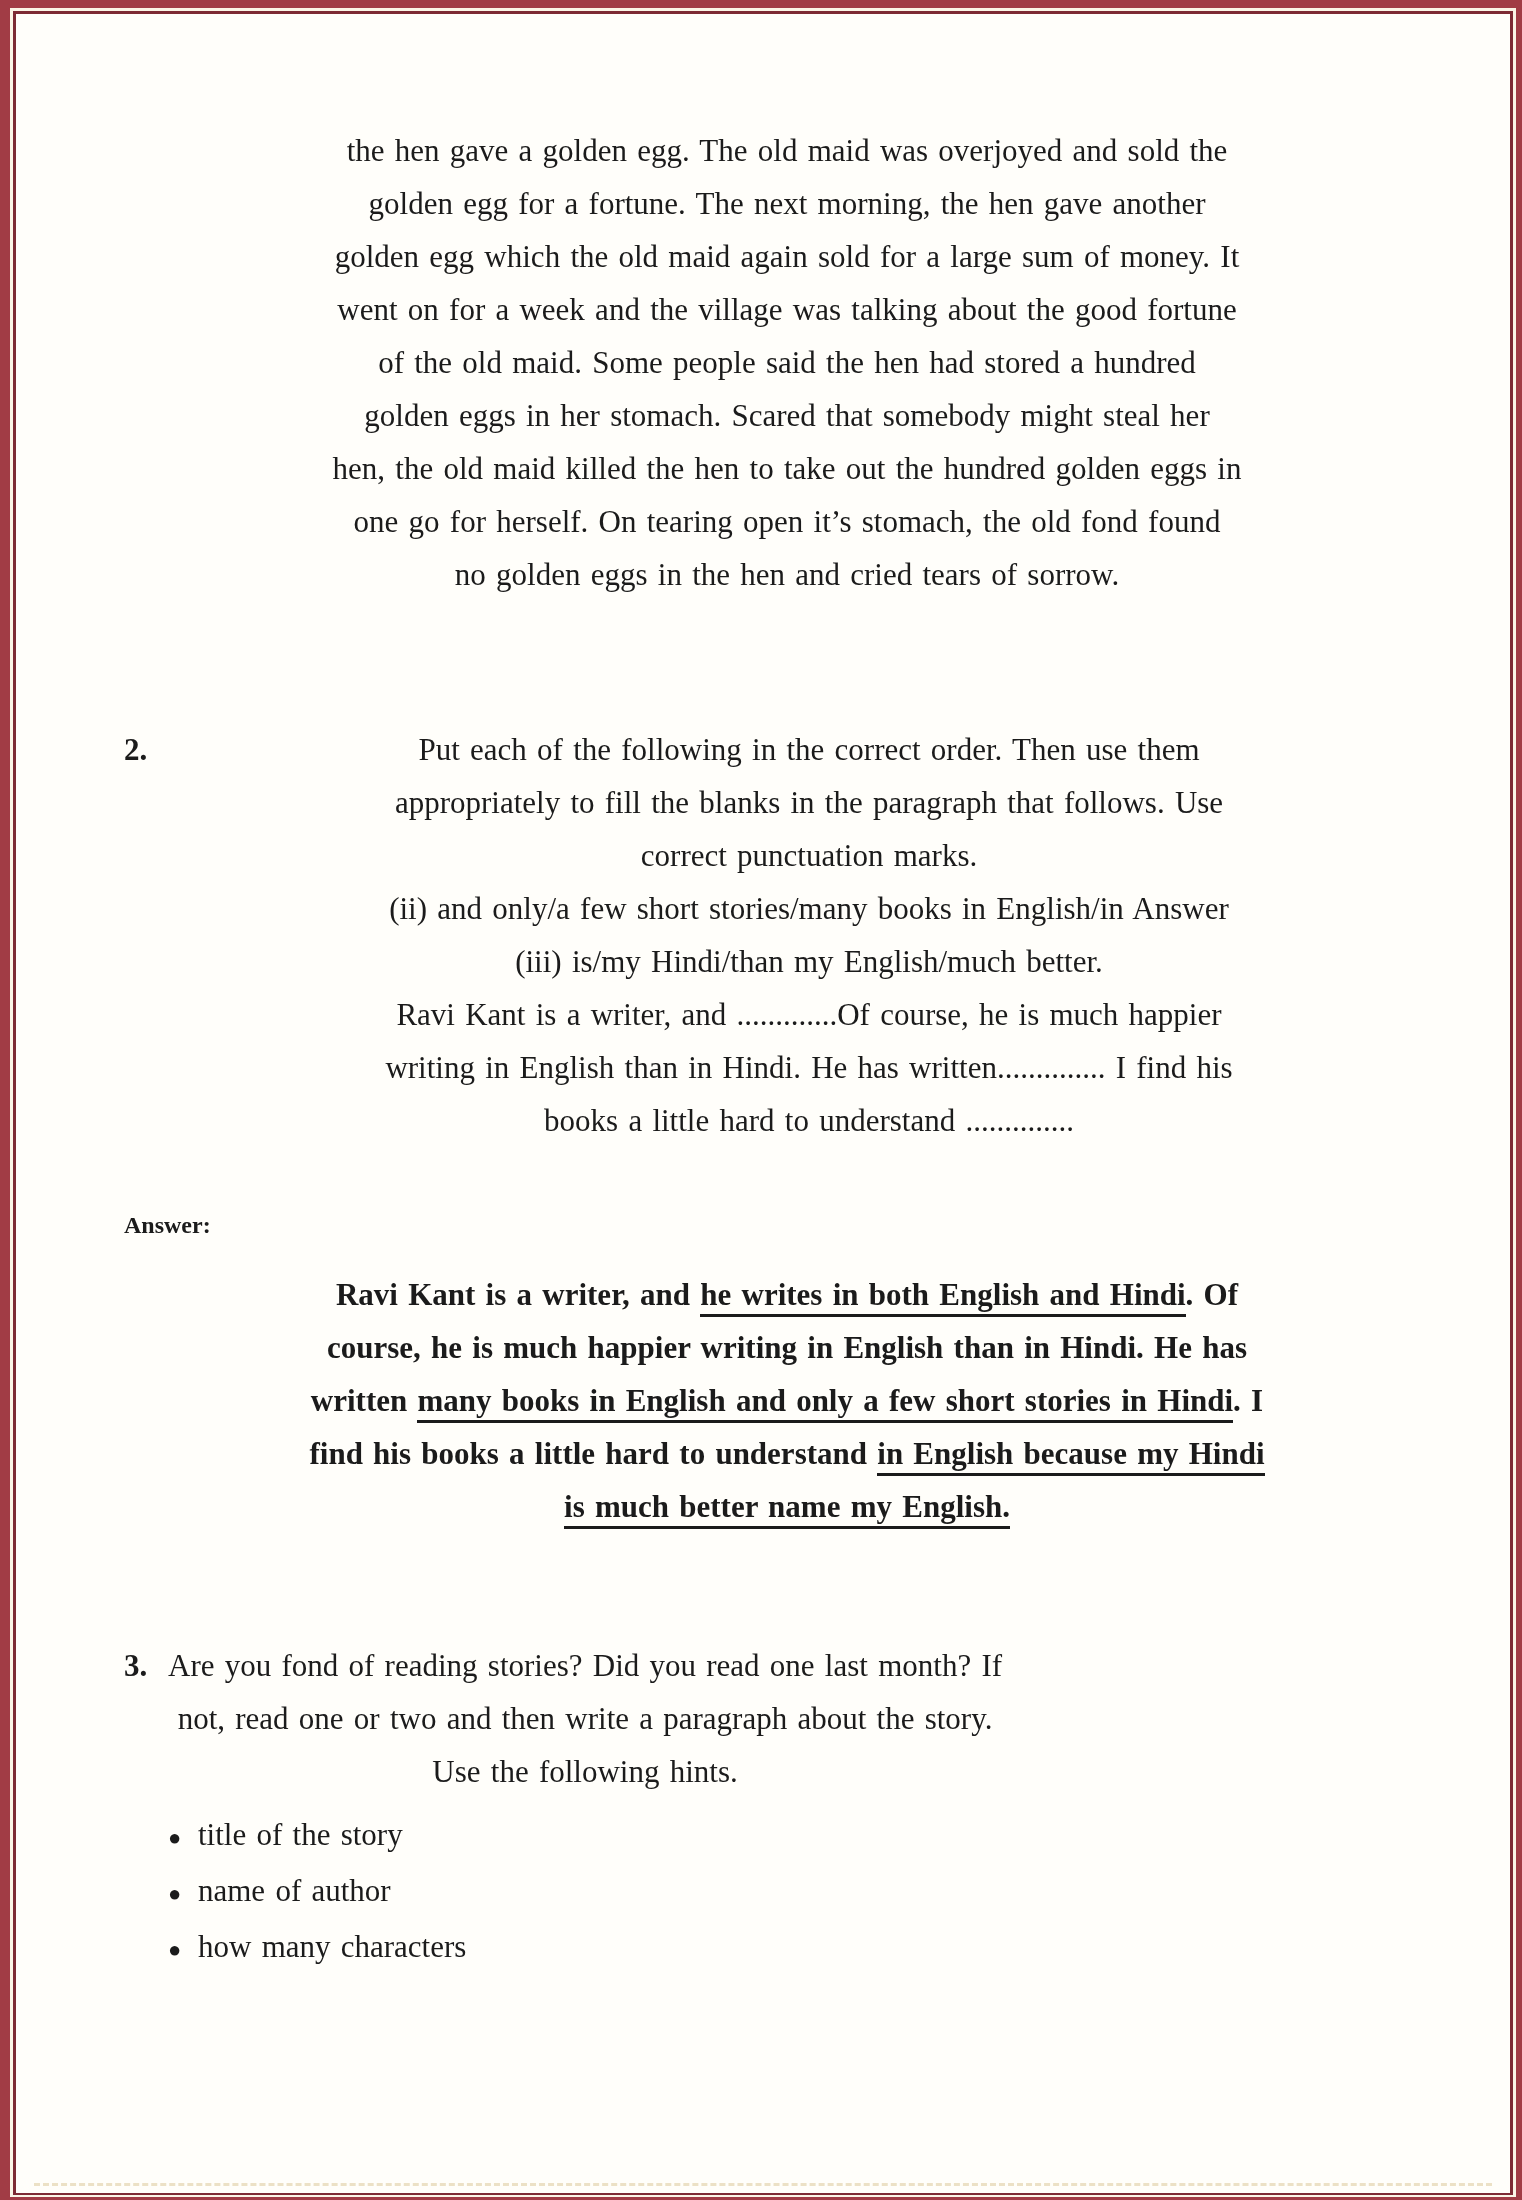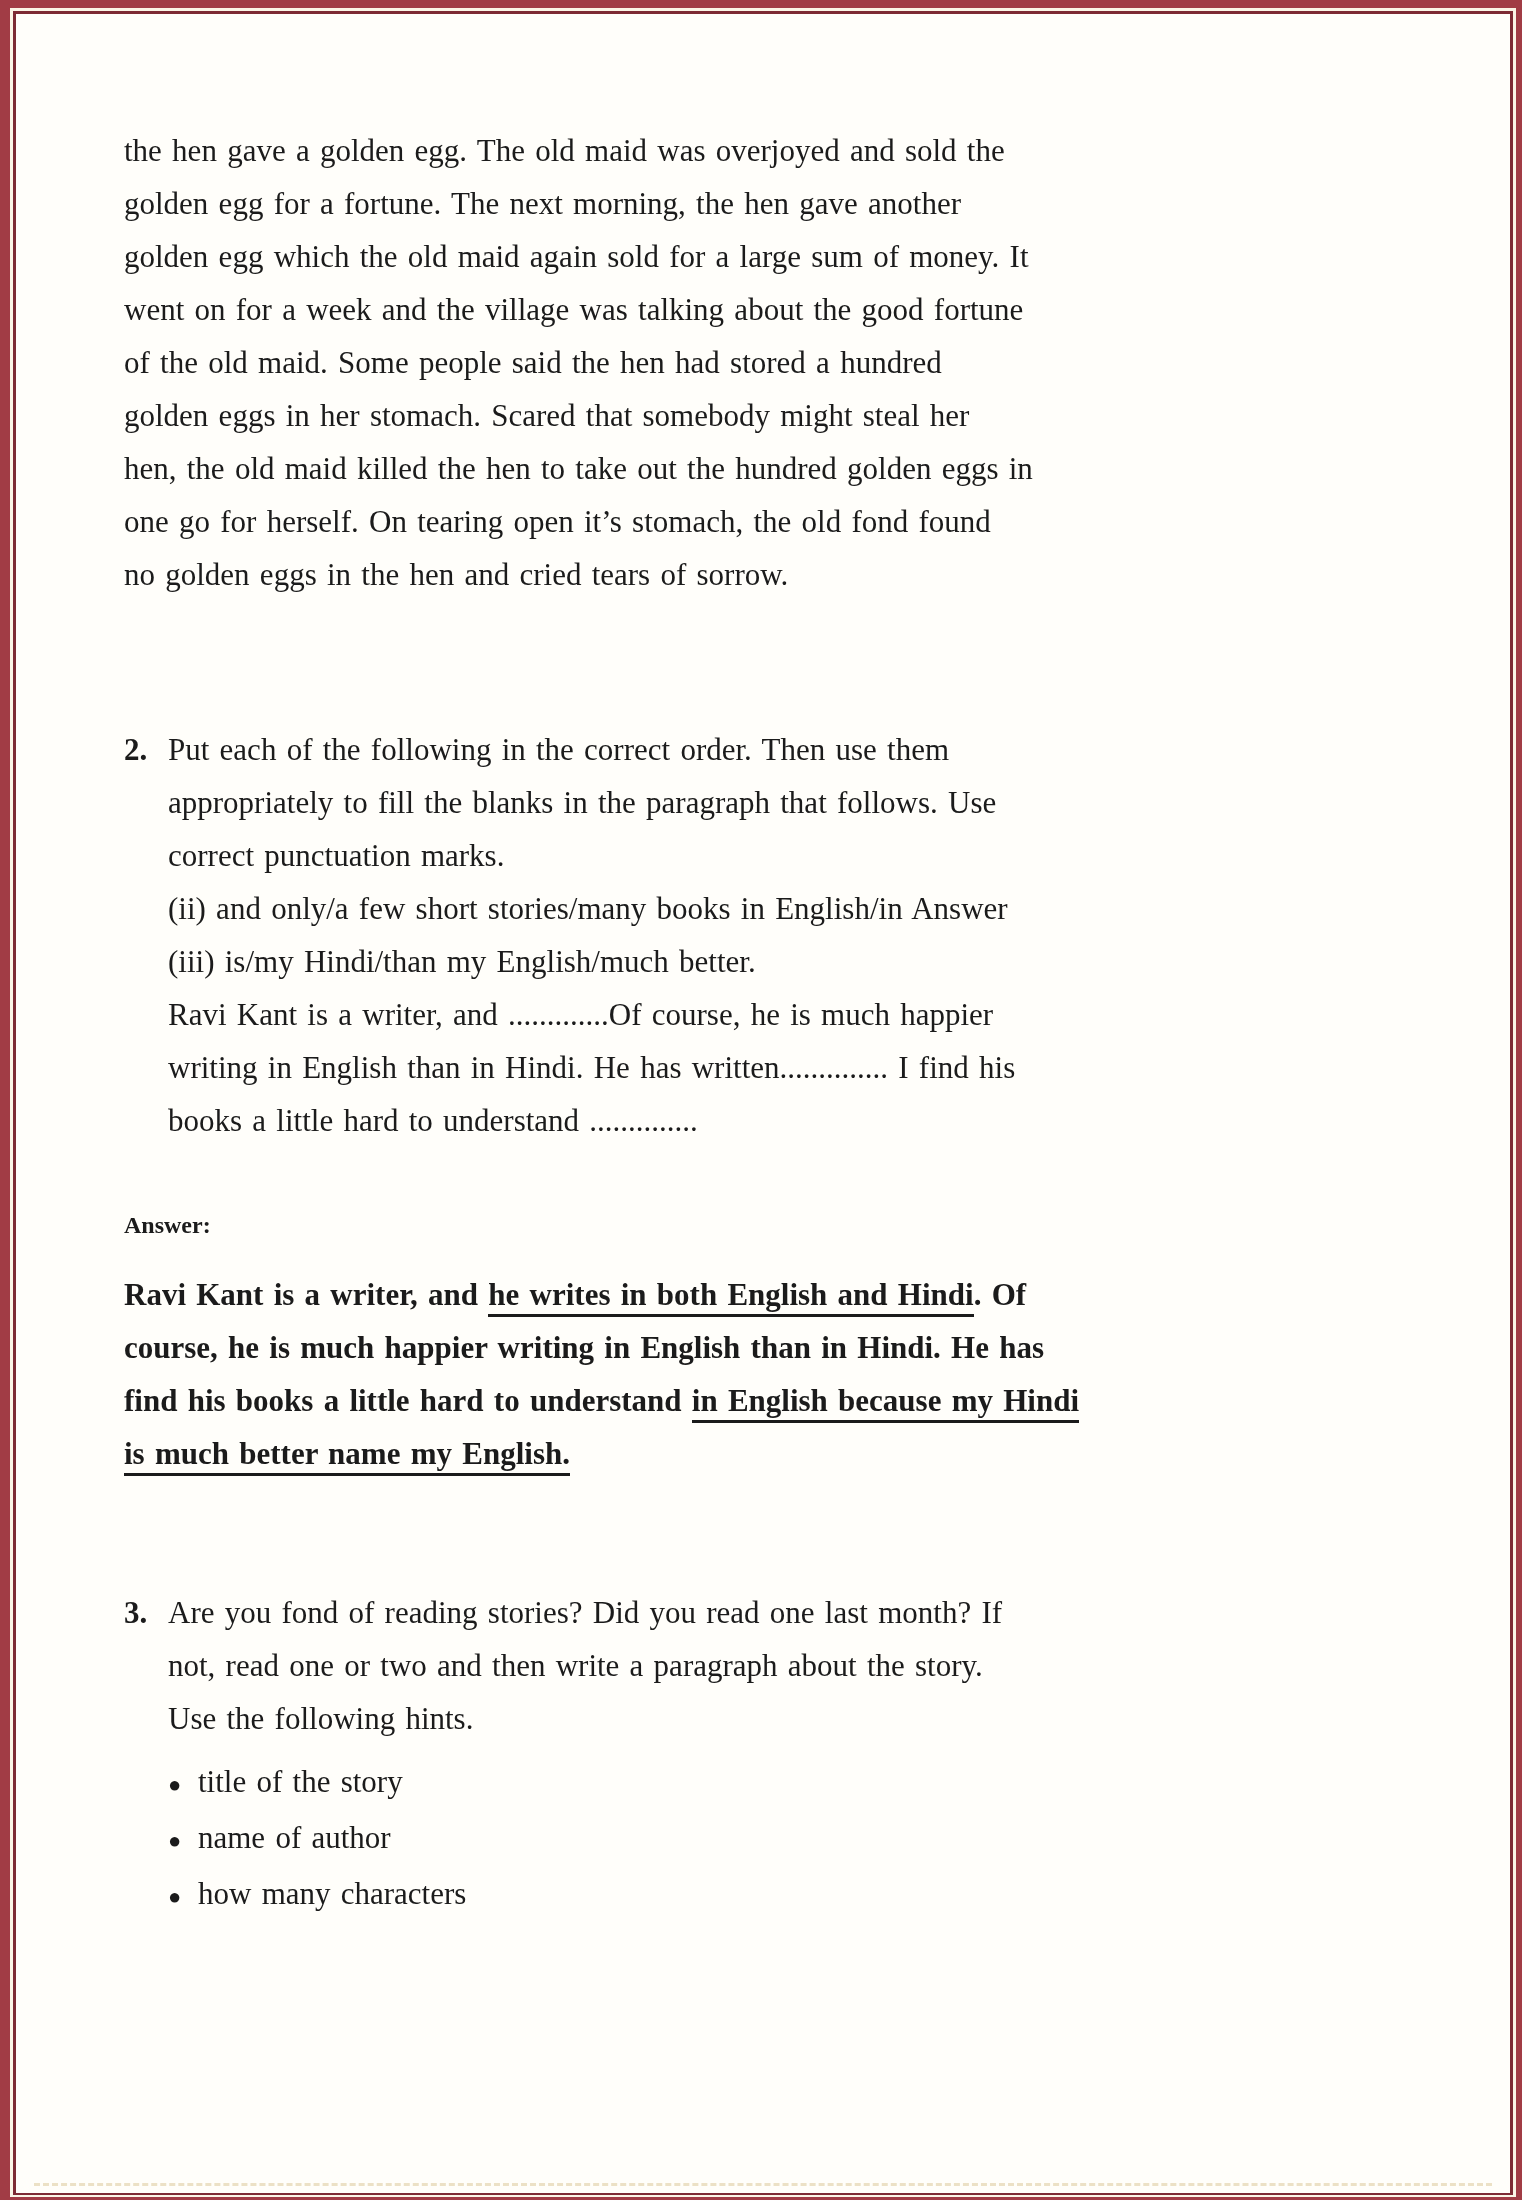--- a/index.html
+++ b/index.html
@@ -32,21 +32,21 @@
   }
   
   .content {
     position: absolute; inset: 0;
     padding: 110px 60px 0 108px;
     color: #1b1b1b;
     font-size: 31px;
     line-height: 53px;
     word-spacing: 2.5px;
   }
-  .line { white-space: pre; }
+  .line { white-space: pre; text-align: center; }
   .para {}
   .question { display: flex; margin-top: 122px; }
   .question.q3 { margin-top: 106px; }
   .qnum { width: 44px; flex: 0 0 44px; font-weight: bold; }
   .qbody { flex: 1; }
   .answer-head {
     margin: 52px 0 0 0;
     font-weight: bold;
     font-size: 24px;
     line-height: 53px;
@@ -98,20 +98,21 @@
               <div class="line">writing in English than in Hindi. He has written.............. I find his</div>
               <div class="line">books a little hard to understand ..............</div>
             </div>
         </div>
 
         <div class="answer-head">Answer:</div>
 
         <div class="answer-para">
             <div class="line"><span>Ravi Kant is a writer, and </span><span class="u">he writes in both English and Hindi</span><span>. Of</span></div>
             <div class="line"><span>course, he is much happier writing in English than in Hindi. He has</span></div>
+            <div class="line"><span>written </span><span class="u">many books in English and only a few short stories in Hindi</span><span>. I</span></div>
             <div class="line"><span>find his books a little hard to understand </span><span class="u">in English because my Hindi</span></div>
             <div class="line"><span class="u">is much better name my English.</span></div>
           </div>
 
         <div class="question q3">
           <span class="qnum">3.</span>
           <div>
             <div>
                 <div class="line">Are you fond of reading stories? Did you read one last month? If</div>
                 <div class="line">not, read one or two and then write a paragraph about the story.</div>

